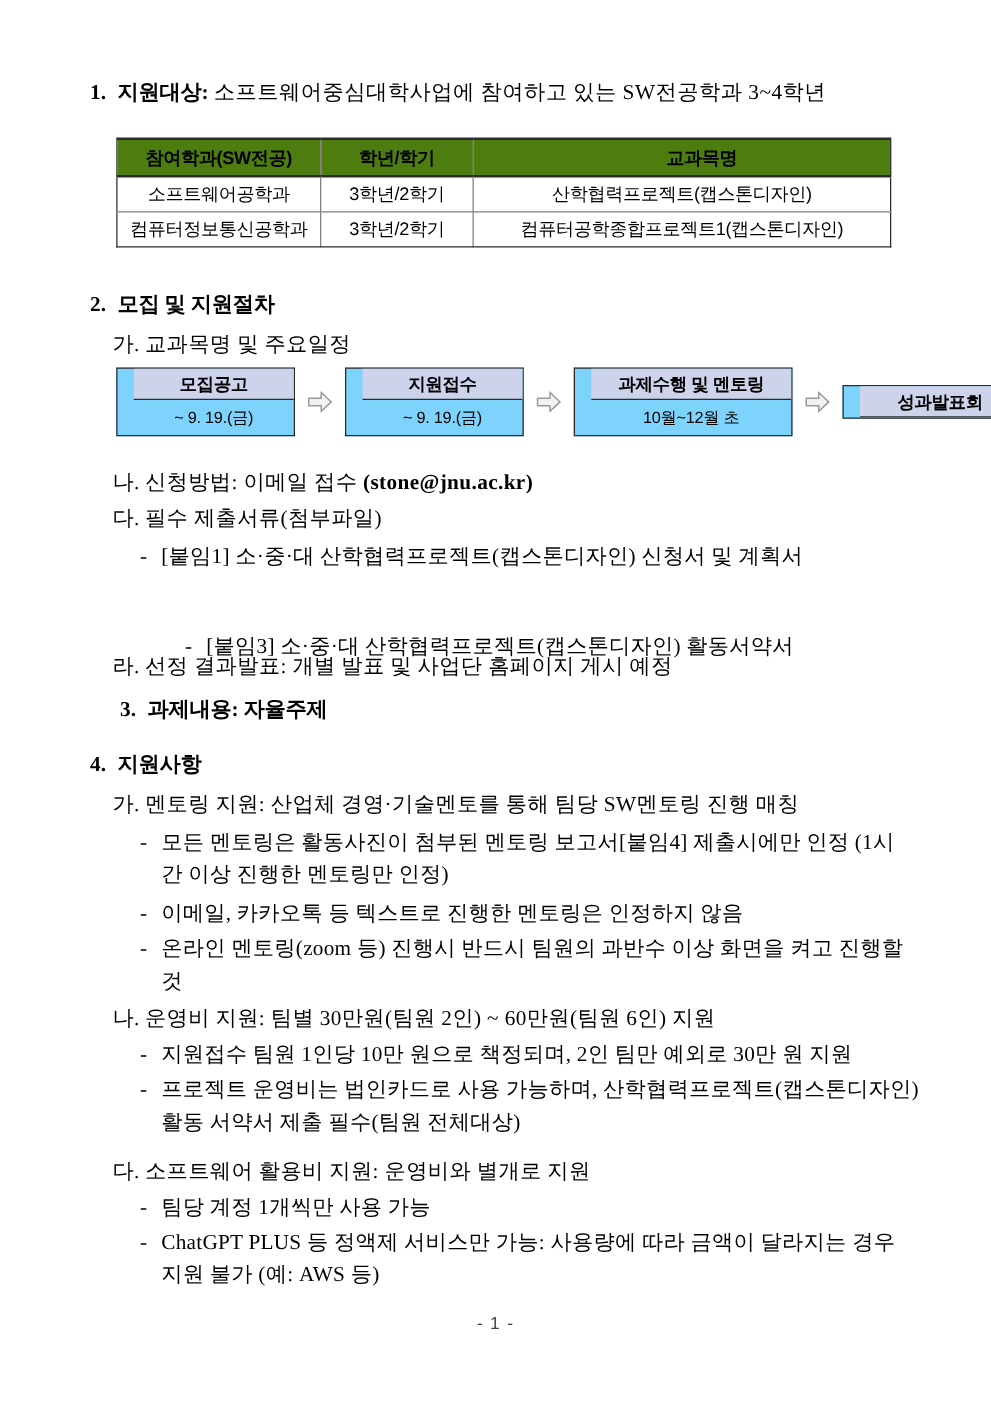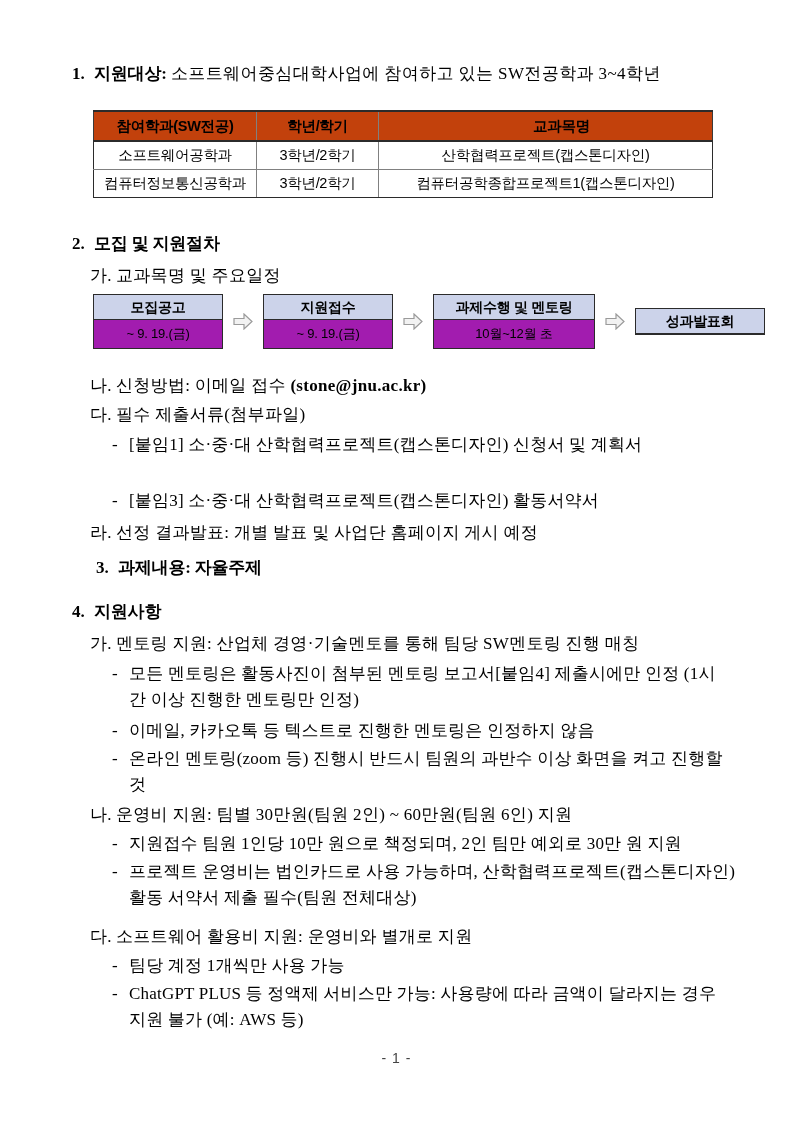--- a/index.html
+++ b/index.html
@@ -98,21 +98,21 @@
   table.maintable th,
   table.maintable td {
     border: 1px solid #808080;
     text-align: center;
     height: 27px;
     padding: 0 2px;
     letter-spacing: -0.3px;
     font-family: "Liberation Sans", "DejaVu Sans", sans-serif;
   }
   table.maintable thead th {
-    background: #c2410c;
+    background: #4d7c0f;
     font-weight: bold;
     border-top: 2px solid #2b2b2b;
     border-bottom: 2px solid #2b2b2b;
     height: 28px;
   }
   table.maintable thead th:first-child { border-left: 1px solid #3a3a3a; }
   table.maintable thead th:last-child { border-right: 1px solid #3a3a3a; padding-left: 34px; }
   table.maintable tbody tr:last-child td {
     border-bottom: 1.6px solid #2b2b2b;
   }
@@ -123,22 +123,23 @@
   .flow {
     position: absolute;
     left: 93px;
     top: 294px;
     display: flex;
     align-items: center;
   }
   .flowbox {
     border: 1.5px solid #2b2b2b;
     width: 128px;
-    background: #a21caf;
+    background: #7dd3fc;
     font-family: "Liberation Sans", "DejaVu Sans", sans-serif;
+    padding-left: 13px;
   }
   .flowbox .fb-head {
     background: #ccd3ea;
     border-bottom: 1.5px solid #2b2b2b;
     font-weight: bold;
     font-size: 14px;
     text-align: center;
     height: 24px;
     line-height: 24px;
     letter-spacing: -0.3px;
@@ -259,21 +260,21 @@
     <span class="mk">나.</span><span class="bodytext">신청방법: 이메일 접수 </span><span class="bold">(stone@jnu.ac.kr)</span>
   </div>
 
   <div class="lvl2" style="top:403px;">
     <span class="mk">다.</span><span class="bodytext">필수 제출서류(첨부파일)</span>
   </div>
 
   <div class="lvl3" style="top:432px;">
     <span class="dash">-</span><span>[붙임1] 소·중·대 산학협력프로젝트(캡스톤디자인) 신청서 및 계획서</span>
   </div>
-  <div class="lvl3" style="top:488px;">
+  <div class="lvl3" style="top:504px;margin-left:36px;">
     <span class="dash">-</span><span>[붙임3] 소·중·대 산학협력프로젝트(캡스톤디자인) 활동서약서</span>
   </div>
 
   <div class="lvl2" style="top:521px;">
     <span class="mk">라.</span><span class="bodytext">선정 결과발표: 개별 발표 및 사업단 홈페이지 게시 예정</span>
   </div>
 
   <div class="h1row" style="top:556px;margin-left:24px;">
     <span class="h1num">3.</span><span class="h1key">과제내용: 자율주제</span>
   </div>

